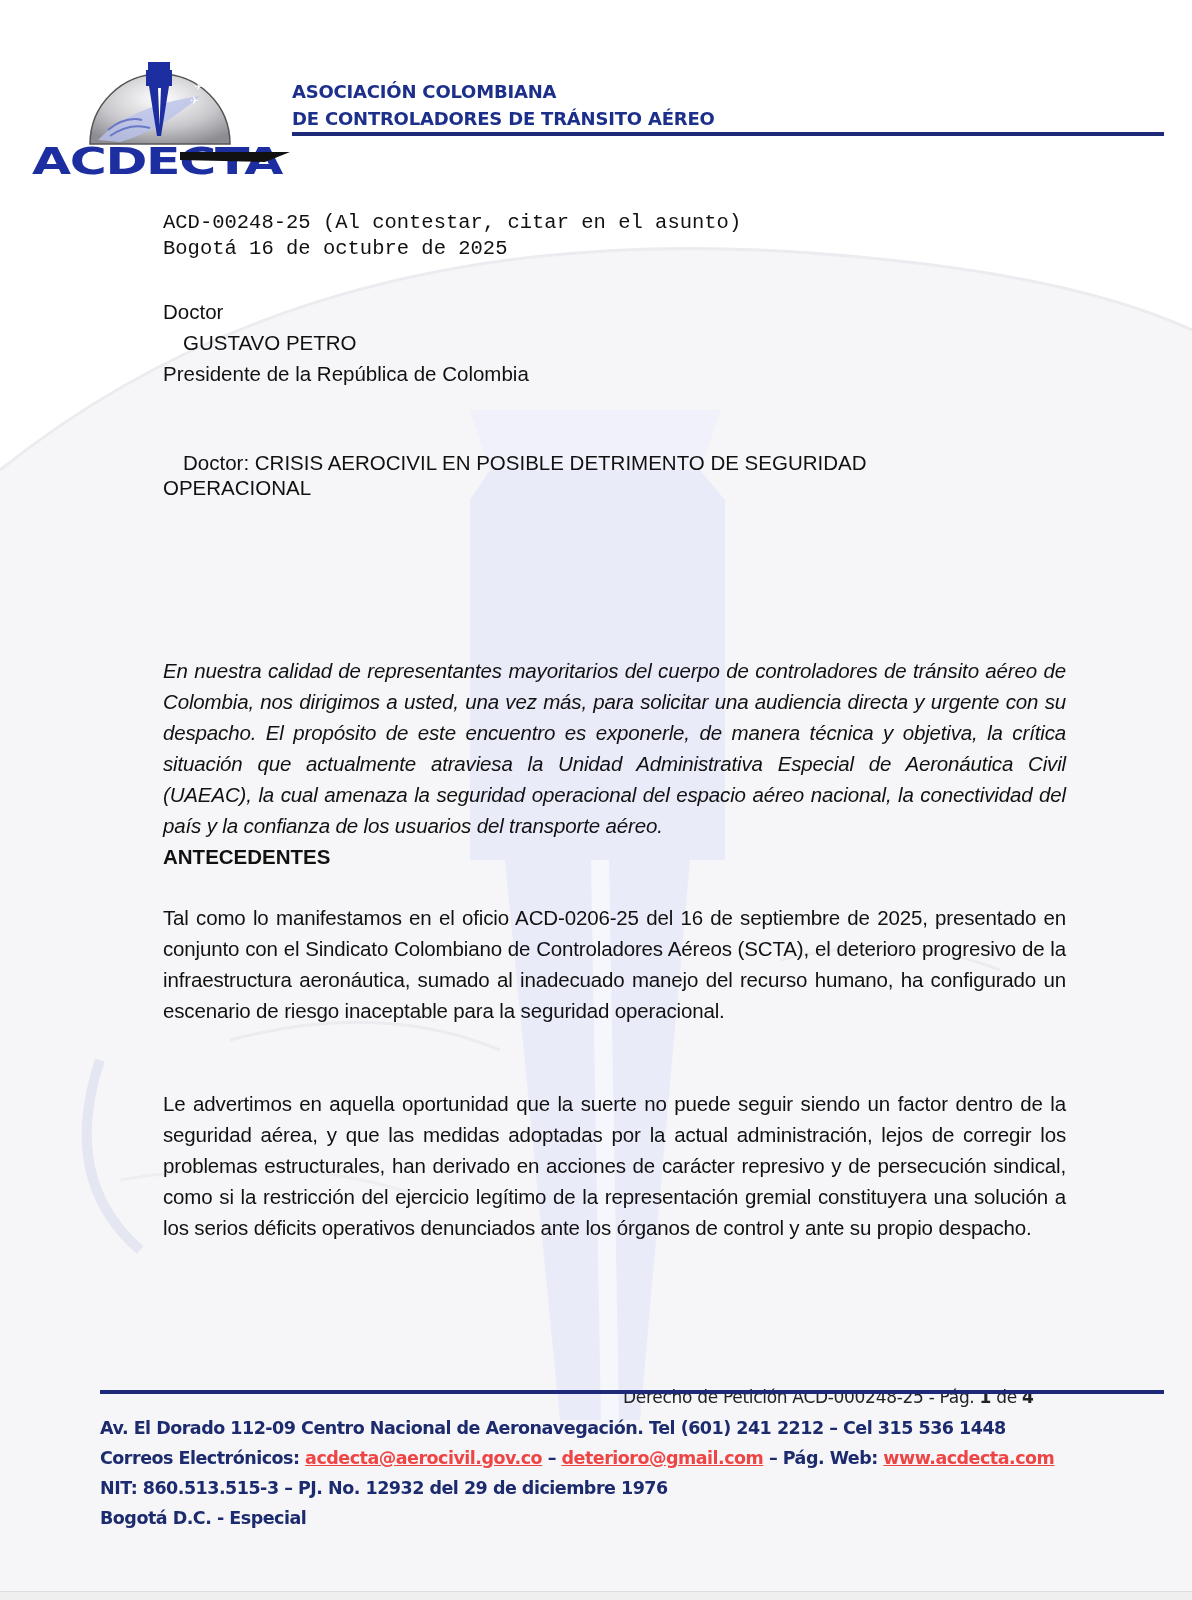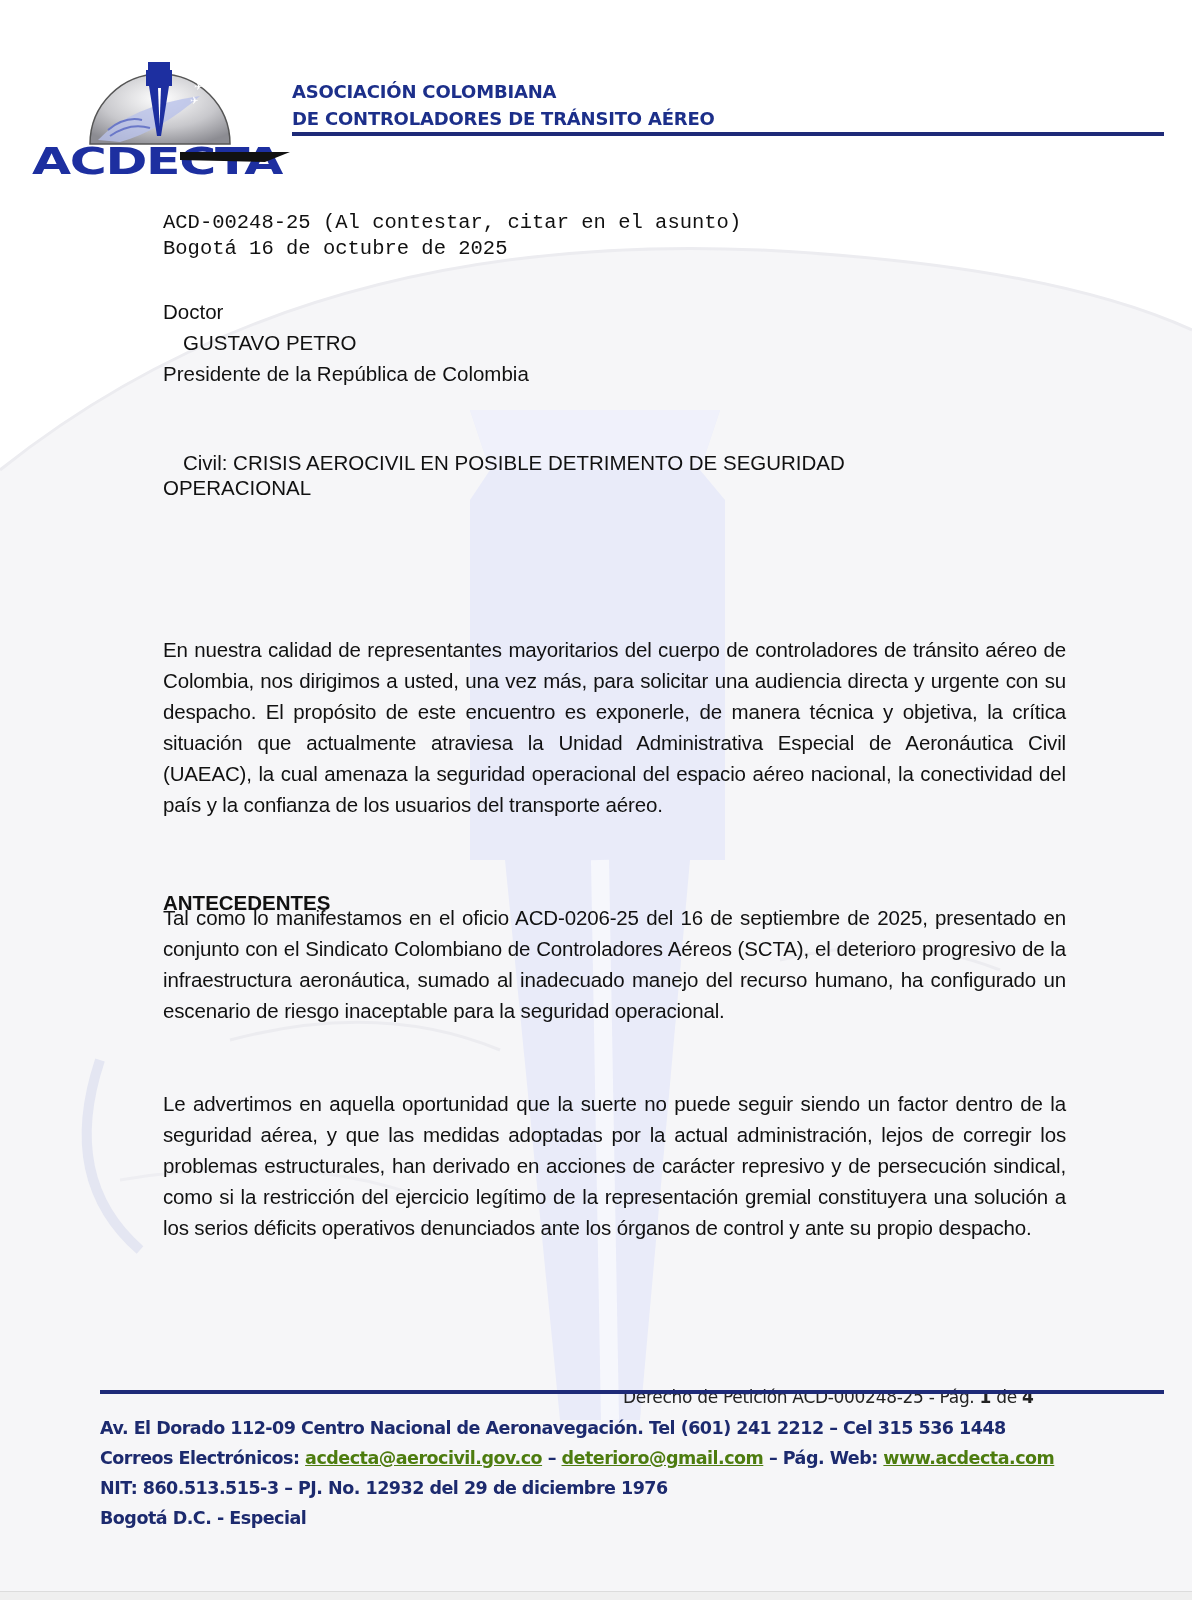--- a/index.html
+++ b/index.html
@@ -25,42 +25,42 @@
     }
 
     
     .text { position: absolute; left: 163px; width: 903px; font-size: 20.5px; line-height: 31px; }
     .ref { top: 210px; line-height: 26px; font-family: Liberation Mono, monospace; }
     .addressee { top: 296px; line-height: 31px; }
     .bold { font-weight: normal; margin-left: 20px; }
     .subject { top: 450px; line-height: 25px; }
     .greeting { top: 563px; }
     .para { text-align: justify; letter-spacing: -0.15px; }
-    .p1 { top: 634px; }
-    .heading { top: 887px; font-weight: bold; }
+    .p1 { top: 655px; font-style: italic; }
+    .heading { top: 841px; font-weight: bold; }
     .p2 { top: 902px; }
     .p3 { top: 1088px; }
 
     
     .footer-ref {
       position: absolute; left: 623px; top: 1387px;
       font-family: "DejaVu Sans", sans-serif; font-size: 17px; color: #222;
       letter-spacing: -0.3px;
     }
     .footer-ref b { font-weight: bold; }
     .footer-rule {
       position: absolute; left: 100px; top: 1390px; width: 1064px; height: 4px;
       background: #1e2a78;
     }
     .footer-info {
       position: absolute; left: 100px; width: 1064px; top: 1413px;
       text-align: left; font-family: "DejaVu Sans", sans-serif; font-weight: bold;
       color: #1c2a6e; font-size: 17.5px; line-height: 30px; letter-spacing: -0.5px;
     }
-    .footer-info a { color: #4d7c0f; text-decoration: underline; font-weight: bold; }
+    .footer-info a { color: #ef4444; text-decoration: underline; font-weight: bold; }
     .bottom-bar { position: absolute; left: 0; top: 1591px; width: 1192px; height: 9px; background: #efefef; border-top: 1px solid #dcdcdc; }
   </style>
 </head>
 <body>
 
 <svg class="watermark" viewBox="0 0 1192 1600" xmlns="http://www.w3.org/2000/svg">
   <path d="M0 470 Q 300 230 760 250 Q 1050 265 1192 330 L1192 1600 L0 1600 Z" fill="#f6f6f8"></path>
   <path d="M0 470 Q 300 230 760 250 Q 1050 265 1192 330" fill="none" stroke="#ececf0" stroke-width="3"></path>
   <path d="M470 410 L720 410 L700 470 L725 500 L725 860 L690 860 L640 1420 L560 1420 L505 860 L470 860 L470 500 L490 470 Z" fill="#e9ebf9"></path>
   <path d="M470 410 L720 410 L700 470 L490 470 Z" fill="#f0f1fb"></path>
@@ -106,21 +106,21 @@
     <div>ACD-00248-25 (Al contestar, citar en el asunto)</div>
     <div>Bogotá 16 de octubre de 2025</div>
   </div>
 
   <div class="text addressee">
     <div>Doctor</div>
     <div class="bold">GUSTAVO PETRO</div>
     <div>Presidente de la República de Colombia</div>
   </div>
 
-  <div class="text subject" style="width:760px;"><span class="bold">Civil:</span><span> CRISIS AEROCIVIL EN POSIBLE DETRIMENTO DE SEGURIDAD OPERACIONAL</span></div>
+  <div class="text subject" style="width:760px;"><span class="bold">Doctor:</span><span> CRISIS AEROCIVIL EN POSIBLE DETRIMENTO DE SEGURIDAD OPERACIONAL</span></div>
 
 
   <div class="text para p1">En nuestra calidad de representantes mayoritarios del cuerpo de controladores de tránsito aéreo de Colombia, nos dirigimos a usted, una vez más, para solicitar una audiencia directa y urgente con su despacho. El propósito de este encuentro es exponerle, de manera técnica y objetiva, la crítica situación que actualmente atraviesa la Unidad Administrativa Especial de Aeronáutica Civil (UAEAC), la cual amenaza la seguridad operacional del espacio aéreo nacional, la conectividad del país y la confianza de los usuarios del transporte aéreo.</div>
 
   <div class="text heading">ANTECEDENTES</div>
 
   <div class="text para p2">Tal como lo manifestamos en el oficio ACD-0206-25 del 16 de septiembre de 2025, presentado en conjunto con el Sindicato Colombiano de Controladores Aéreos (SCTA), el deterioro progresivo de la infraestructura aeronáutica, sumado al inadecuado manejo del recurso humano, ha configurado un escenario de riesgo inaceptable para la seguridad operacional.</div>
 
   <div class="text para p3">Le advertimos en aquella oportunidad que la suerte no puede seguir siendo un factor dentro de la seguridad aérea, y que las medidas adoptadas por la actual administración, lejos de corregir los problemas estructurales, han derivado en acciones de carácter represivo y de persecución sindical, como si la restricción del ejercicio legítimo de la representación gremial constituyera una solución a los serios déficits operativos denunciados ante los órganos de control y ante su propio despacho.</div>
 

